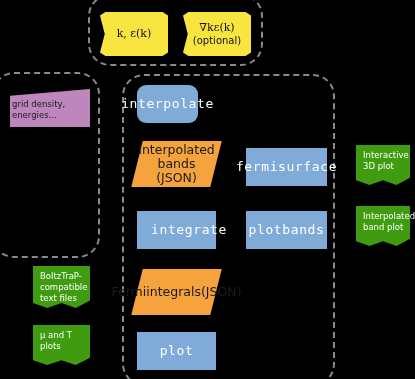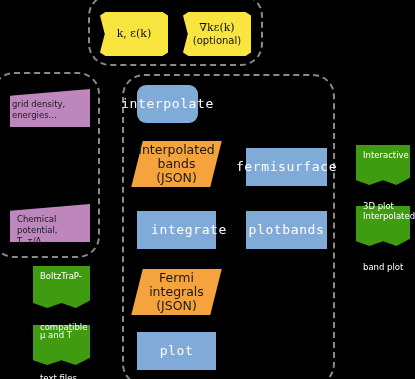--- a/index.html
+++ b/index.html
@@ -111,21 +111,20 @@
     inset: 0;
     display: flex;
     align-items: flex-start;
     justify-content: flex-start;
     padding: 5px 0 0 7px;
     color: #ffffff;
     font-size: 8.5px;
     line-height: 1.32;
     text-align: left;
     z-index: 2;
-    gap: 40px;
   }
 
   
   .wave-wrap { position: absolute; }
   .wave-bg {
     position: absolute;
     inset: 0;
     background: #f9e53f;
     clip-path: polygon(0% 8%, 8% 0%, 92% 0%, 100% 8%,
                        100% 92%, 92% 100%, 8% 100%, 0% 92%,
@@ -172,27 +171,20 @@
   </div>
 
   <div class="trap-wrap" style="left:10px; top:89px; width:80px; height:38px;">
     <div class="trap-bg"></div>
     <div class="trap-label centered" style="flex-direction:column; align-items:flex-start; padding-left:2px;">
       <span>grid density,</span>
       <span>energies…</span>
     </div>
   </div>
 
-  <div class="trap-wrap" style="left:10px; top:204px; width:80px; height:38px;">
-    <div class="trap-bg"></div>
-    <div class="trap-label" style="flex-direction:column; align-items:flex-start; padding-top:10px;">
-      <span>Chemical potential,</span>
-      <span>T, τ/Λ…</span>
-    </div>
-  </div>
 
   <div class="flag-wrap" style="left:33px; top:325px; width:57px; height:40px;">
     <div class="flag-bg"></div>
     <div class="flag-label" style="flex-direction:column;">
       <span>µ and T</span>
       <span>plots</span>
     </div>
   </div>
 
   <div class="flag-wrap" style="left:33px; top:266px; width:57px; height:42px;">
@@ -218,21 +210,21 @@
     <div class="para-bg"></div>
     <div class="para-label" style="flex-direction:column;">
       <span>Interpolated</span>
       <span>bands</span>
       <span>(JSON)</span>
     </div>
   </div>
 
   <div class="para-wrap" style="left:137px; top:269px; width:79px; height:46px;">
     <div class="para-bg"></div>
-    <div class="para-label" style="flex-direction:column;text-align:right;">
+    <div class="para-label" style="flex-direction:row;text-align:right;">
       <span>Fermi</span>
       <span>integrals</span>
       <span>(JSON)</span>
     </div>
   </div>
 
   <div class="flag-wrap" style="left:356px; top:145px; width:54px; height:40px;">
     <div class="flag-bg"></div>
     <div class="flag-label" style="flex-direction:column;">
       <span>Interactive</span>

